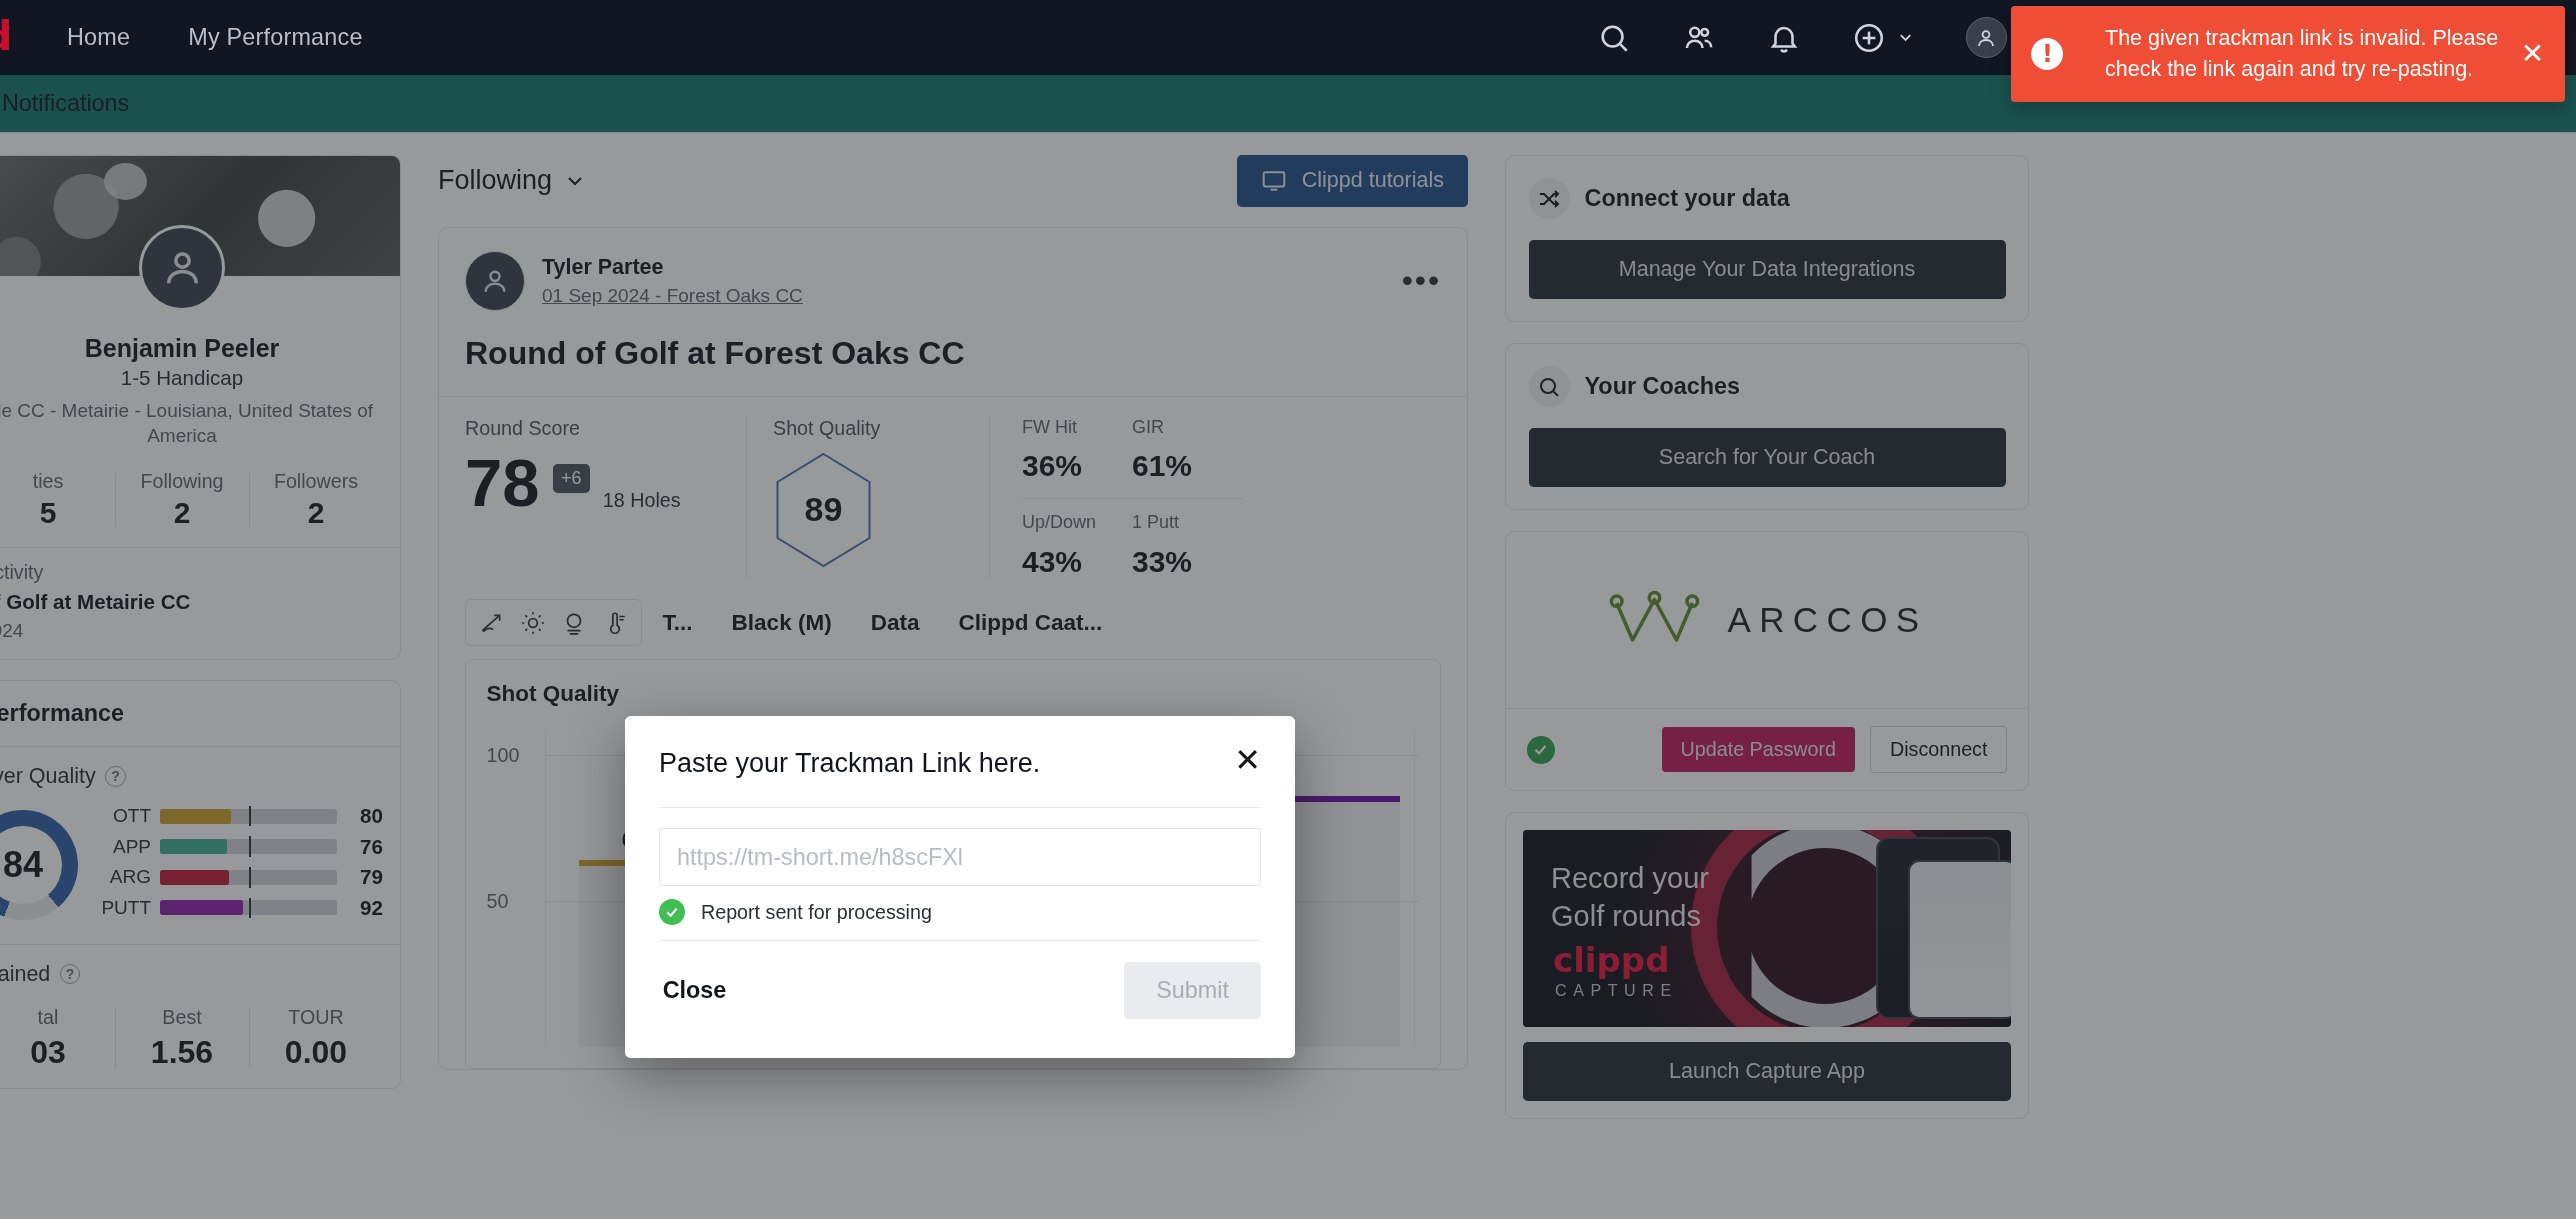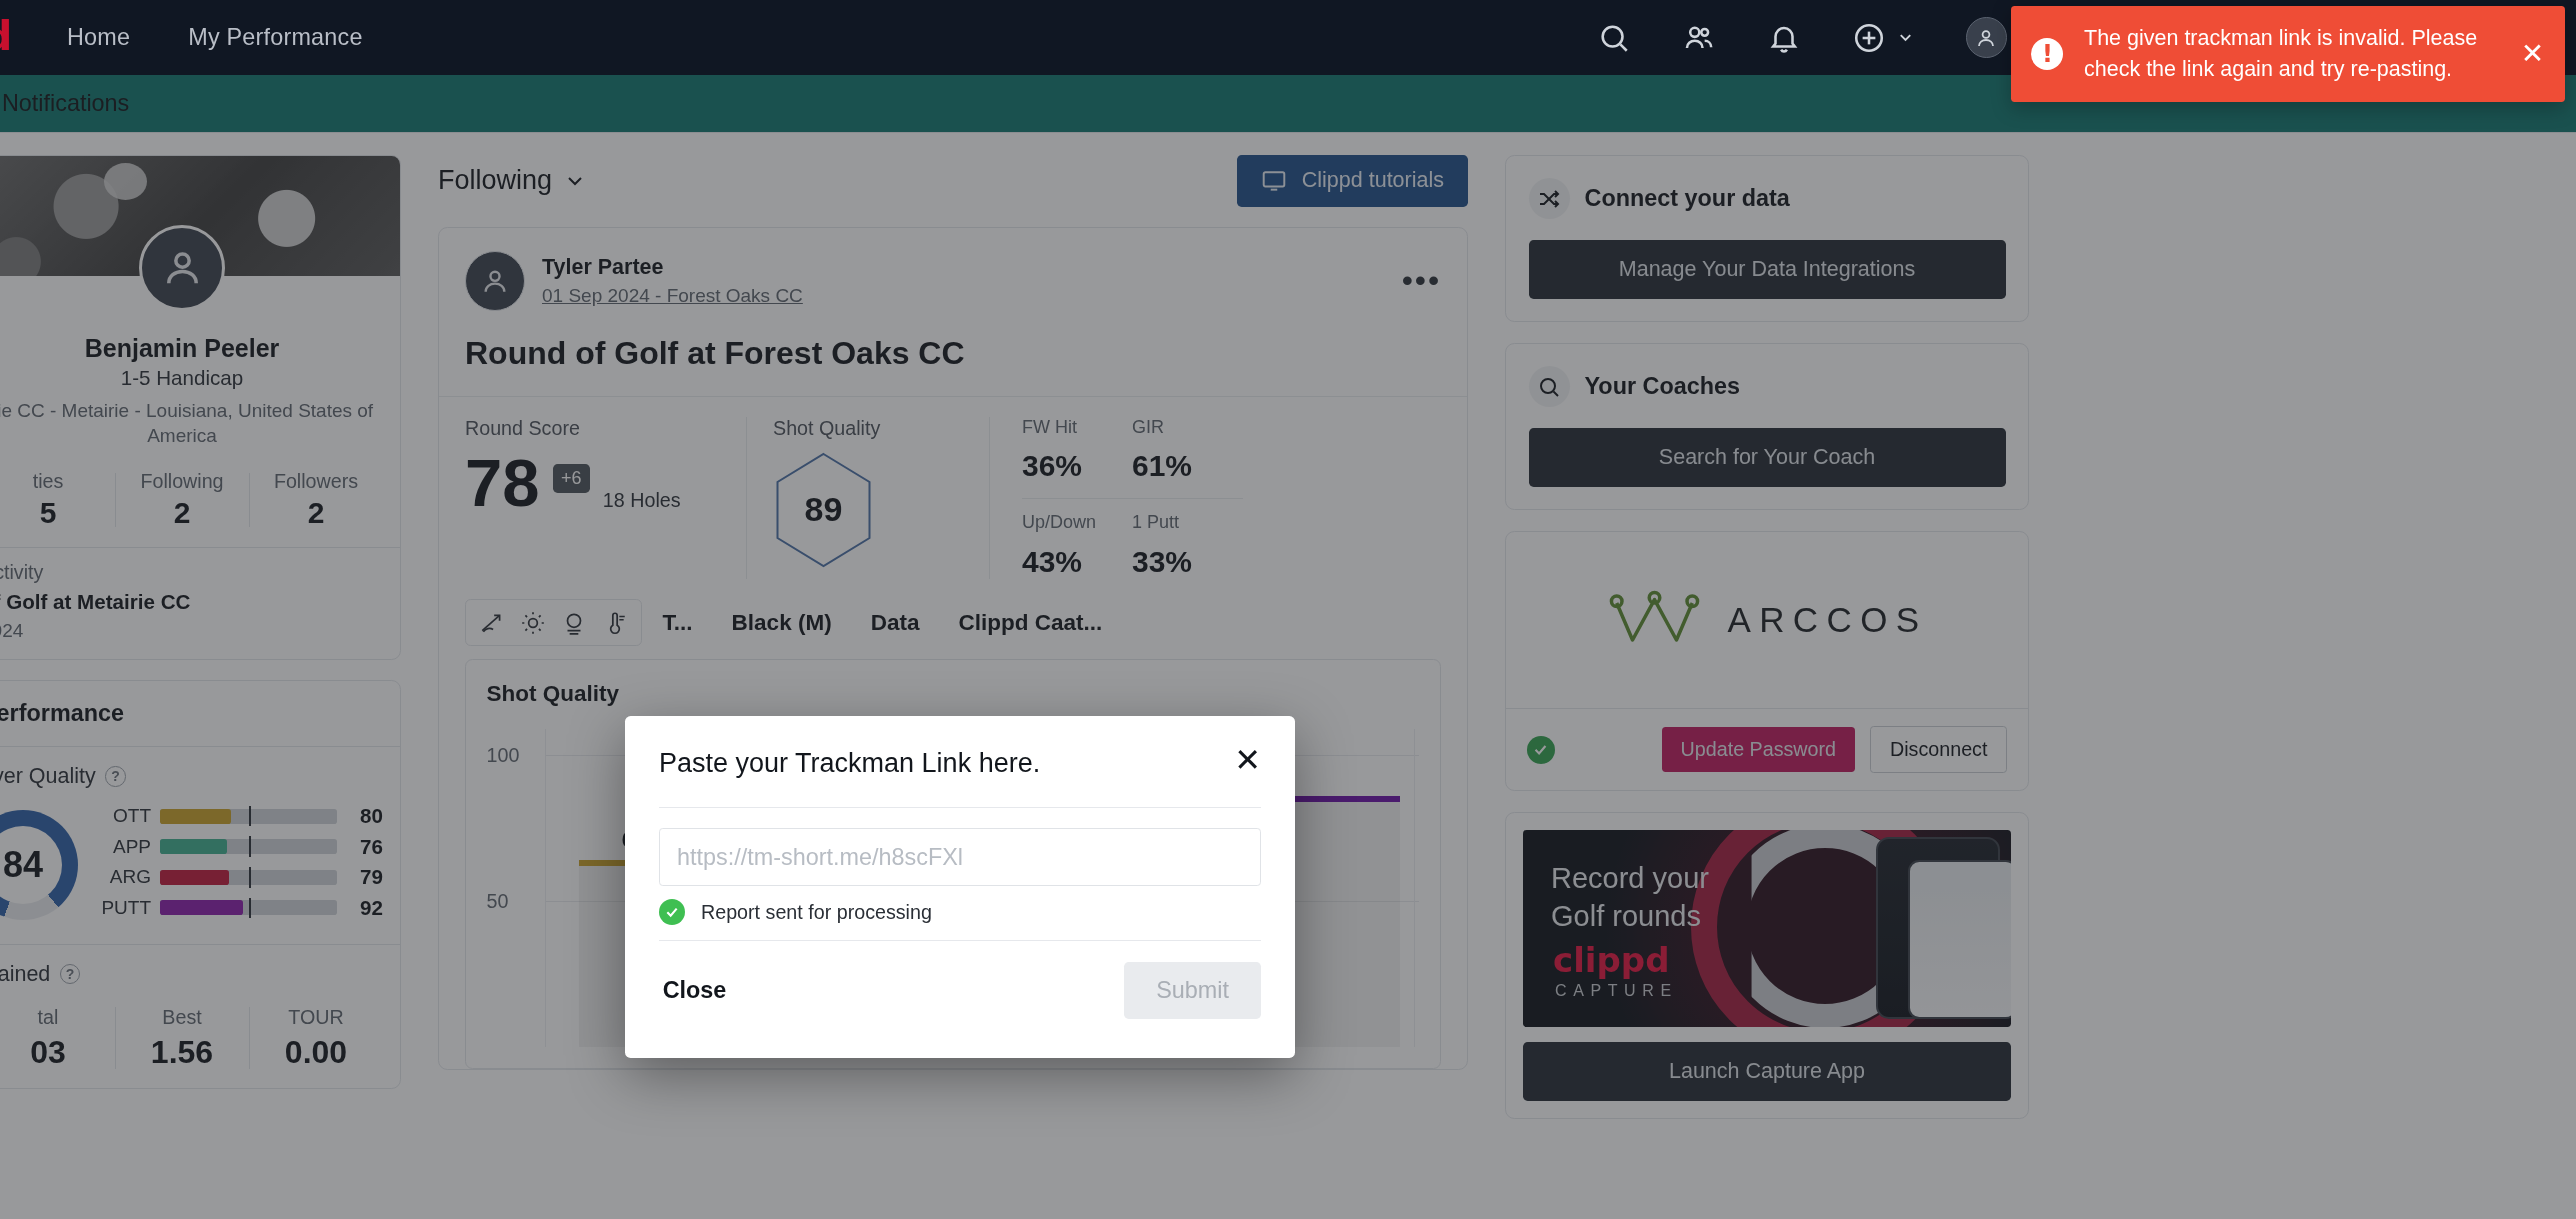--- a/index.html
+++ b/index.html
@@ -322,21 +322,21 @@
     position: absolute; right: 11.2px; top: 5.6px; width: 554px; min-height: 86px;
     background: #ef4d36; border-radius: 3.7px; z-index: 80;
     display: flex; align-items: center; gap: 20.6px; padding: 17px 20.6px;
     box-shadow: 0 5.6px 20.6px rgba(0,0,0,.25);
   }
   .toast-ico {
     width: 32px; height: 32px; border-radius: 50%; background: #ffffff; flex: none;
     color: #ef4d36; display:flex; align-items:center; justify-content:center;
     font-size: 24px; font-weight: 700; font-family: "DejaVu Sans", sans-serif; line-height: 28px;
   }
-  .toast-msg { flex: 1; color: #ffffff; font-size: 21.5px; line-height: 1.45; }
+  .toast-msg { flex: 1; color: #ffffff; font-size: 21.5px; line-height: 1.45; margin-left: 21px; }
   .toast-x { color: #ffffff; font-size: 28px; cursor: pointer; line-height: 22.5px; }
 </style>
 </head>
 <body>
 
 <div id="root">
 
   <div class="topnav">
     <div class="logo-mark">d</div>
     <div class="nav-links">

